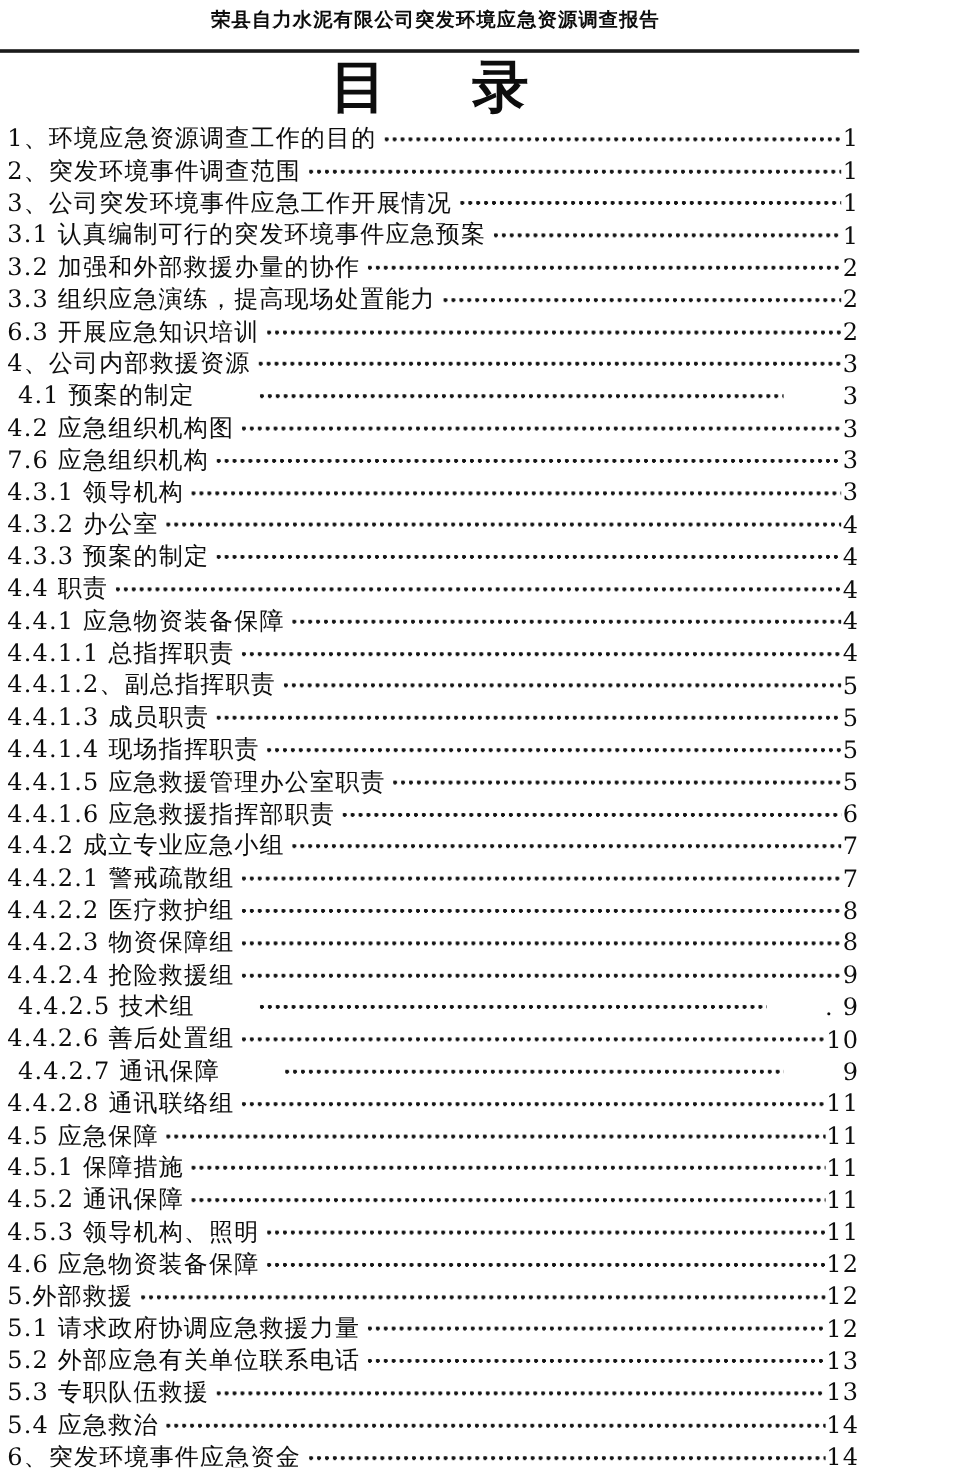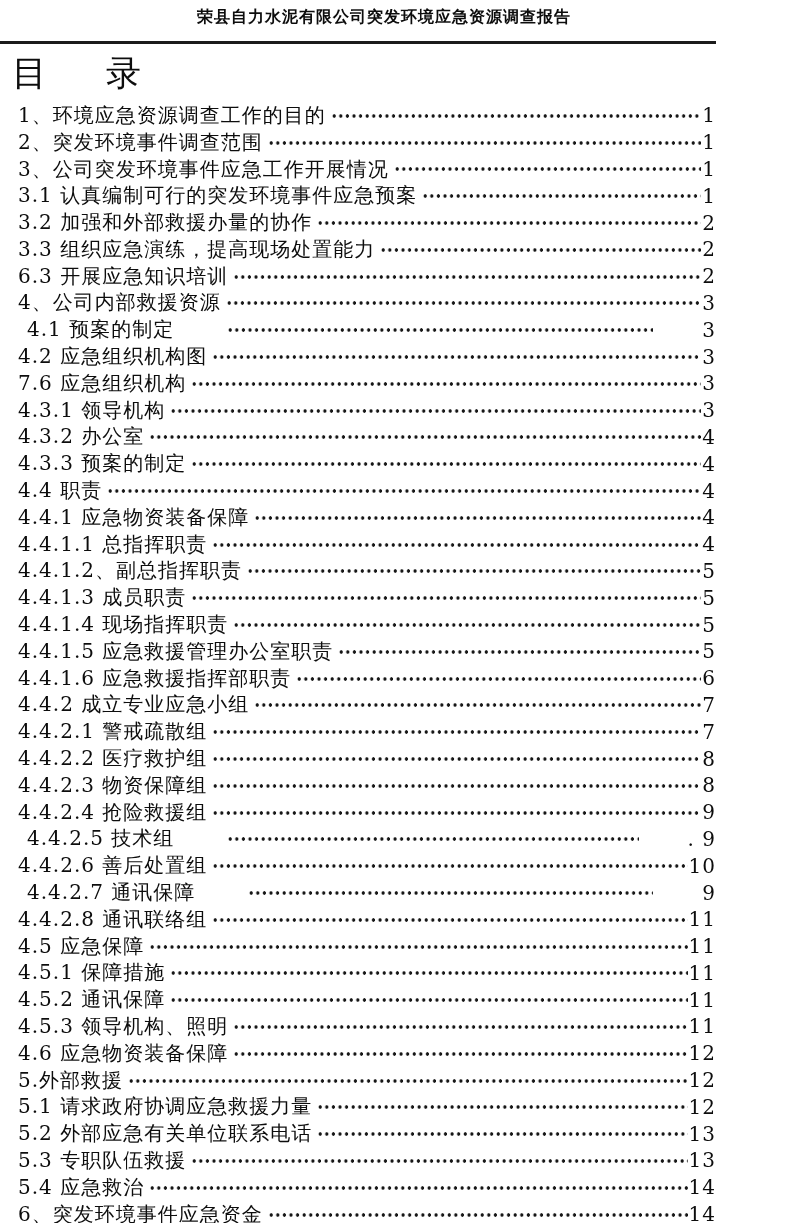--- a/index.html
+++ b/index.html
@@ -18,36 +18,35 @@
   }
   .doc-header {
     width: 726px;
     padding-top: 7px;
     height: 22px;
     text-align: center;
     font-size: 16px;
     font-weight: bold;
     letter-spacing: 1px;
     white-space: nowrap;
-    margin-left: 21px;
   }
   .rule {
     width: 716px;
     height: 0;
     border-top: 3px solid #1b1b1b;
     margin-top: 12px;
   }
   .toc-title {
     width: 716px;
     margin-top: 5px;
     line-height: 48px;
-    text-align: left;
+    text-align: center;
     text-indent: 12px; 
-    font-size: 35px;
-    font-weight: normal;
+    font-size: 47px;
+    font-weight: bold;
     letter-spacing: 12px;
     white-space: pre;
   }
   .toc-list {
     margin-top: 5px;
     margin-left: 6px;
     width: 710px;
   }
   .toc-row {
     display: flex;
@@ -56,21 +55,20 @@
     font-size: 20px;
     letter-spacing: 1px;
     white-space: pre;
   }
   .toc-row.indent {
     padding-left: 9px;
     gap: 48px;
   }
   .entry-text {
     flex: 0 0 auto;
-    margin-left: 12px;
   }
   .leader {
     flex: 1 1 auto;
     height: 20px;
     margin: 3px 1px 0 5px;
     background-image: radial-gradient(circle at 3.2px 9px, #161616 1.45px, rgba(0,0,0,0) 1.95px);
     background-size: 6.6px 20px;
     background-repeat: repeat-x;
   }
   .page-num {

